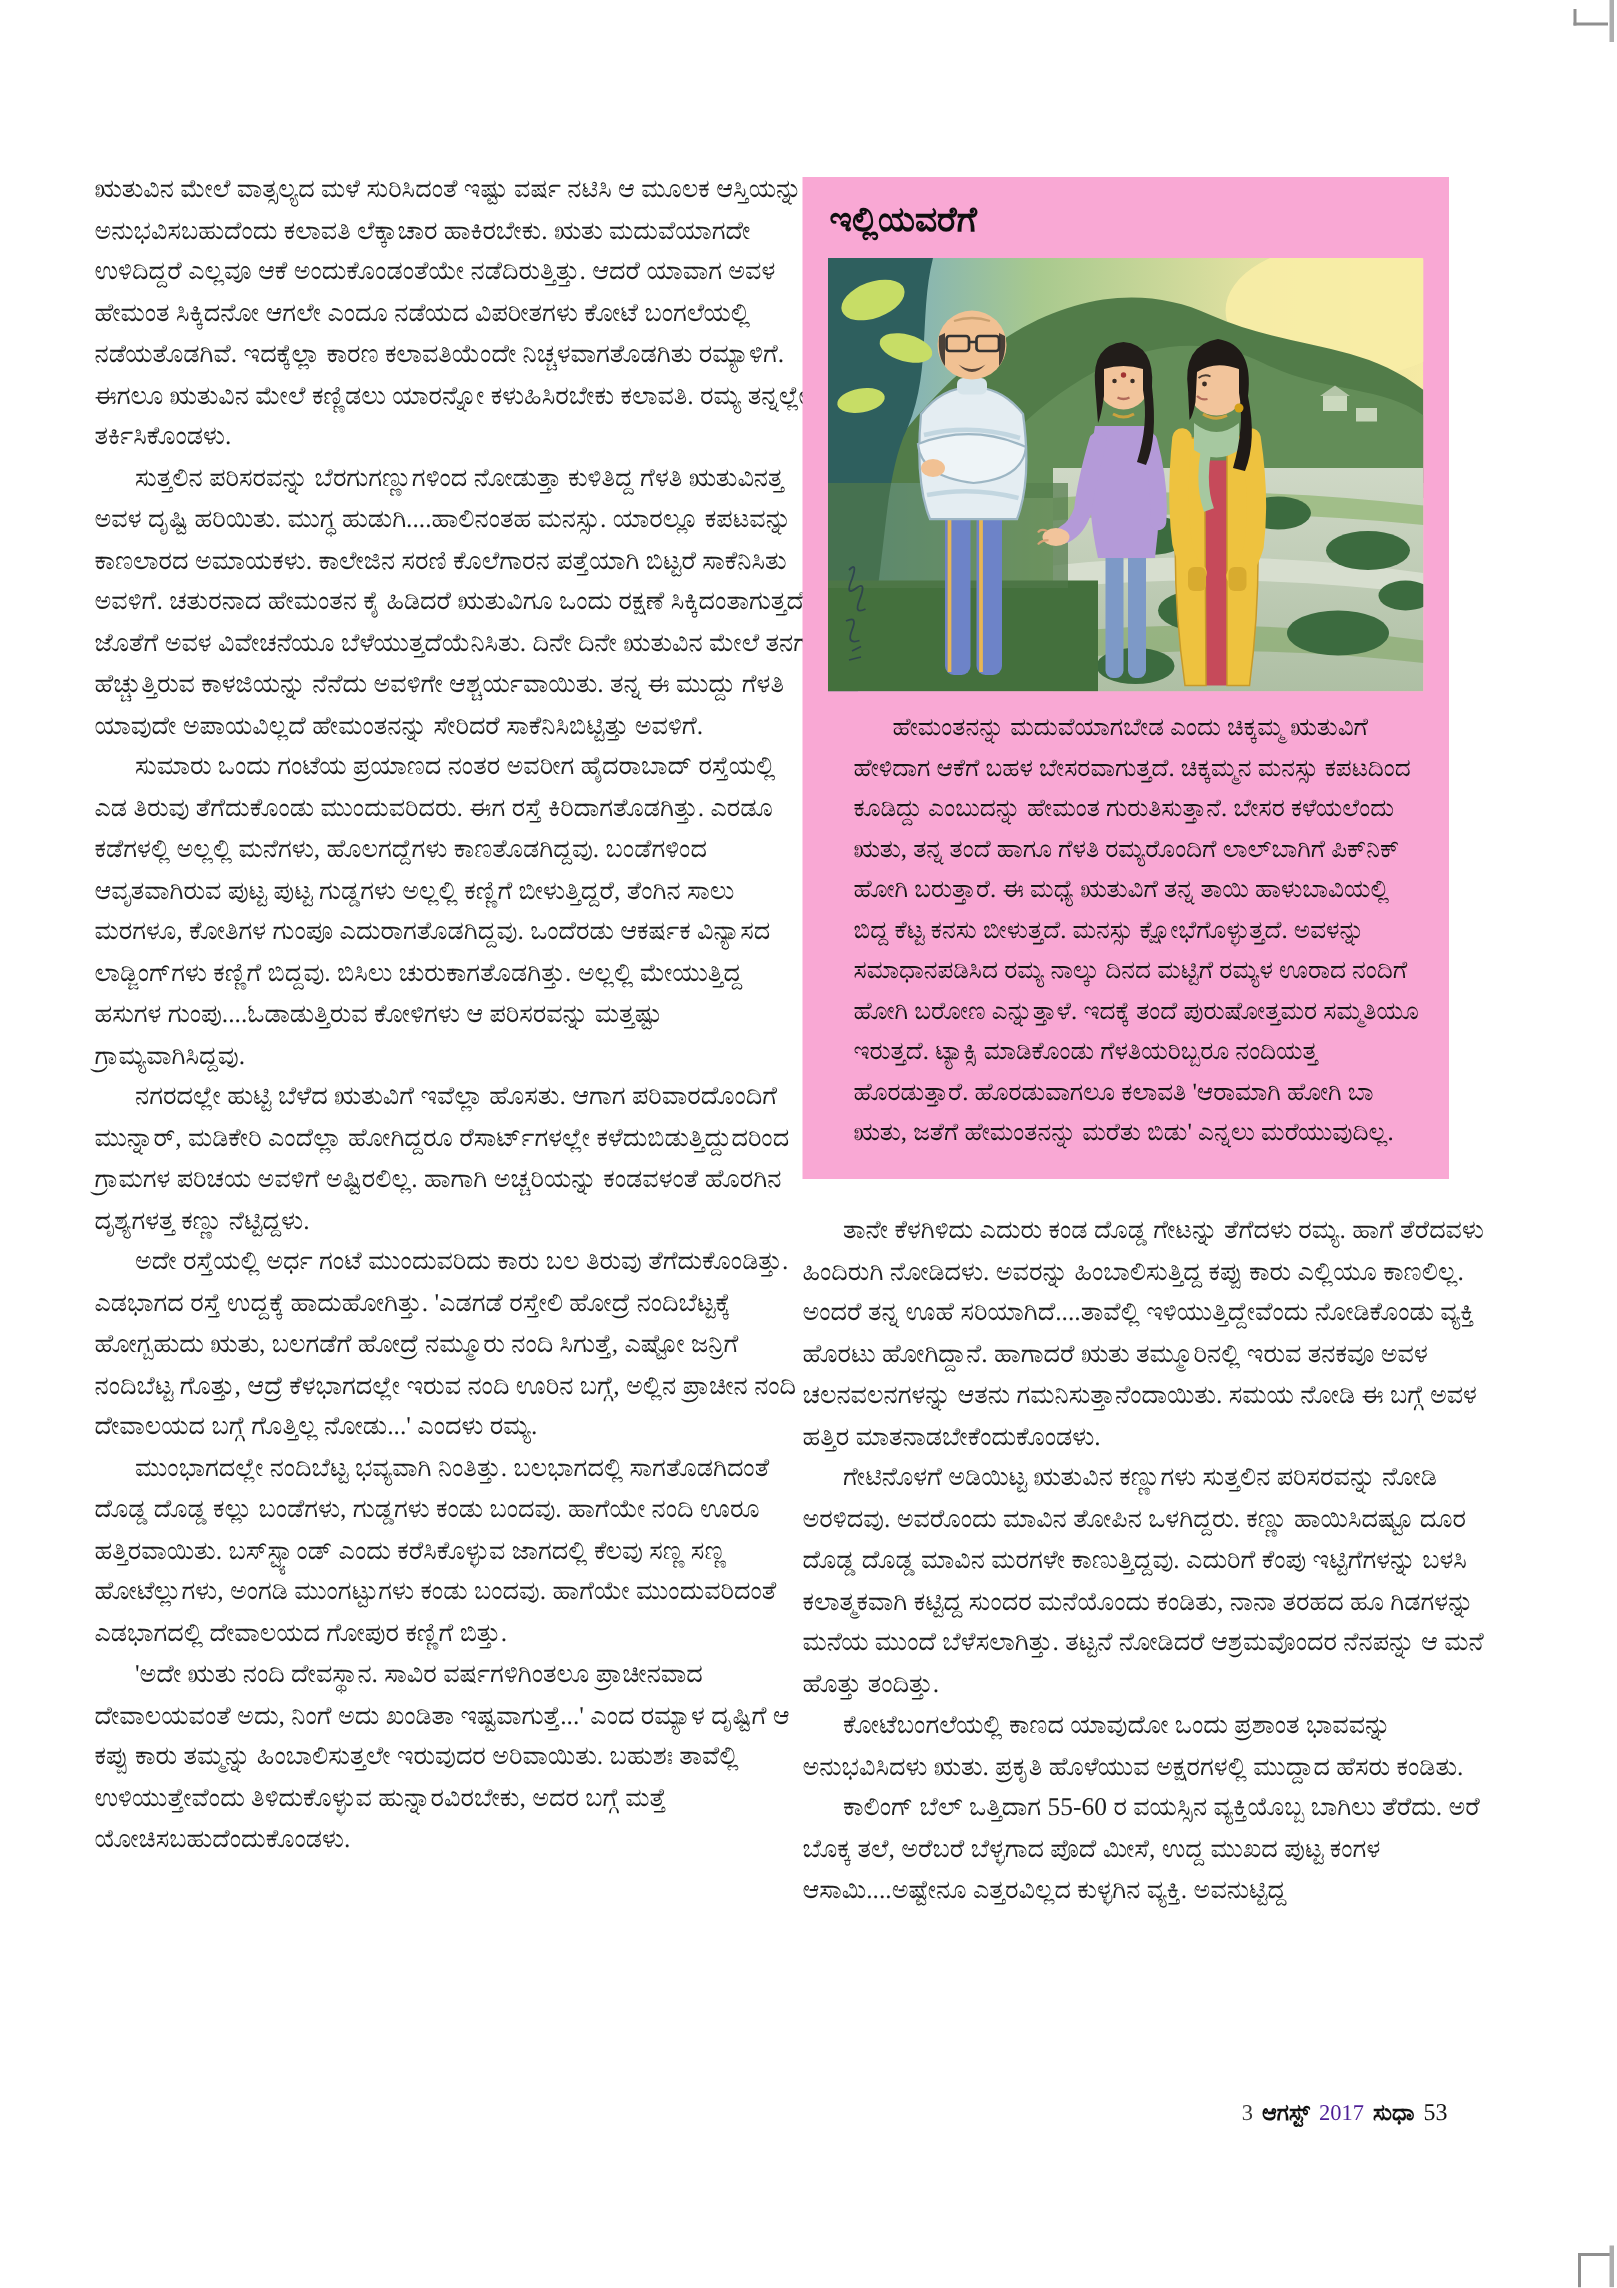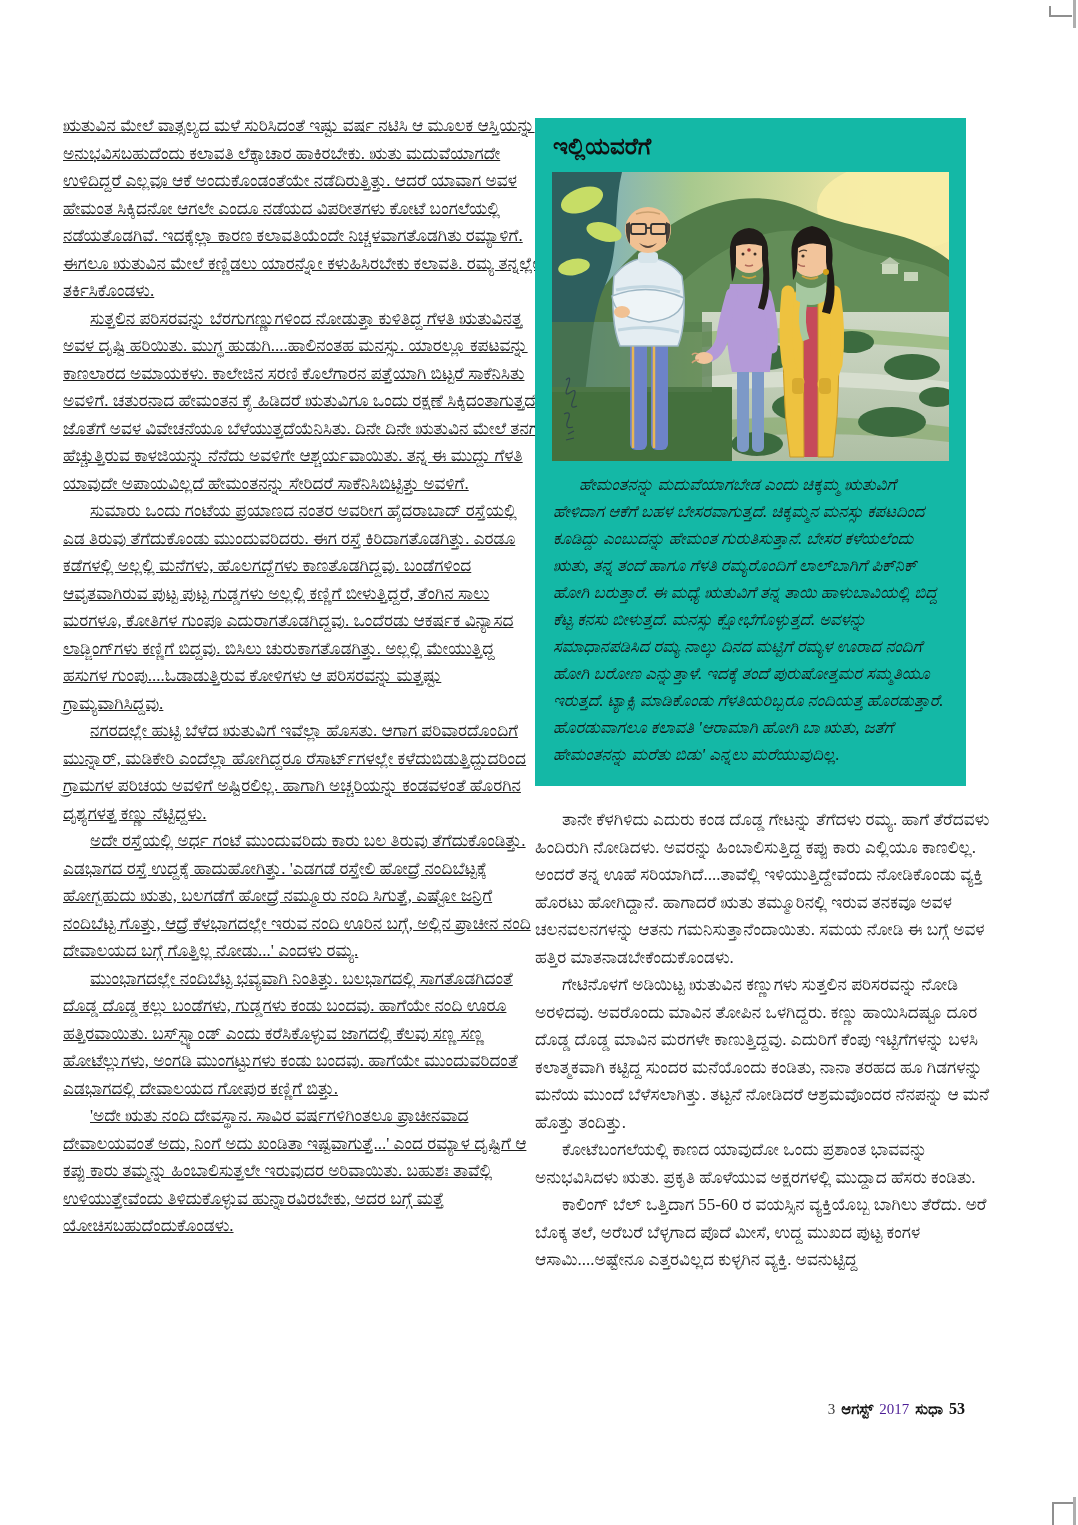--- a/index.html
+++ b/index.html
@@ -1,36 +1,36 @@
 <!DOCTYPE html>
 <html><head>
 <meta charset="utf-8">
 <style>
   html,body{margin:0;padding:0;background:#ffffff;}
   .page{position:relative;width:1078px;height:1525px;background:#ffffff;overflow:hidden;
         font-family:"Liberation Serif", serif;color:#1f1f1f;}
   
   .col{position:absolute;font-size:17px;line-height:27.5px;text-align:left;color:#1e1e1e;}
-  .col-left{left:63px;top:112px;width:478px;text-decoration:underline;}
+  .col-left{left:63px;top:112px;width:478px;}
   .col-right{left:535px;top:806px;width:476px;}
   .col p{margin:0;}
   .col p.indent{text-indent:27px;}
   
-  .recap{position:absolute;left:535px;top:118px;width:431px;height:668px;background:#14b8a6;
+  .recap{position:absolute;left:535px;top:118px;width:431px;height:668px;background:#f9a8d4;
          box-sizing:border-box;padding:12px 16px 10px 16px;}
   .recap h2{margin:2px 0 8px 2px;font-size:23px;line-height:30px;font-weight:bold;color:#101010;}
   .illus{width:397px;height:289px;margin:10px 0 4px 1px;overflow:hidden;}
   .illus svg{display:block;}
-  .recap-body{margin:10px 2px 0 2px;font-size:16.5px;line-height:27px;color:#151515;text-indent:26px;font-style:italic;}
+  .recap-body{margin:10px 2px 0 18px;font-size:16.5px;line-height:27px;color:#151515;text-indent:26px;}
   
   .footer{position:absolute;left:535px;top:1400px;width:430px;text-align:right;font-size:15px;color:#3a3a3a;}
   .footer span{margin-left:6px;}
   .footer .b{font-weight:bold;color:#111;margin-top:32px;}
   .footer .yr{color:#4c1d95;}
-  .footer .pg{font-weight:bold;font-size:16px;color:#111;}
+  .footer .pg{font-weight:normal;font-size:16px;color:#111;}
   
   .crop{position:absolute;}
   .crop-tr{left:1049px;top:6px;width:21px;height:9px;
            border-left:2px solid #8f8f8f;border-bottom:2px solid #8f8f8f;}
   .crop-br{left:1052px;top:1502px;width:21px;height:22px;
            border-left:2px solid #8f8f8f;border-top:2px solid #8f8f8f;}
   .edge{position:absolute;width:3px;background:#aeaeae;}
   .edge-top{left:1073px;top:0;height:28px;}
   .edge-bottom{left:1073px;top:1497px;height:28px;}
 </style>

